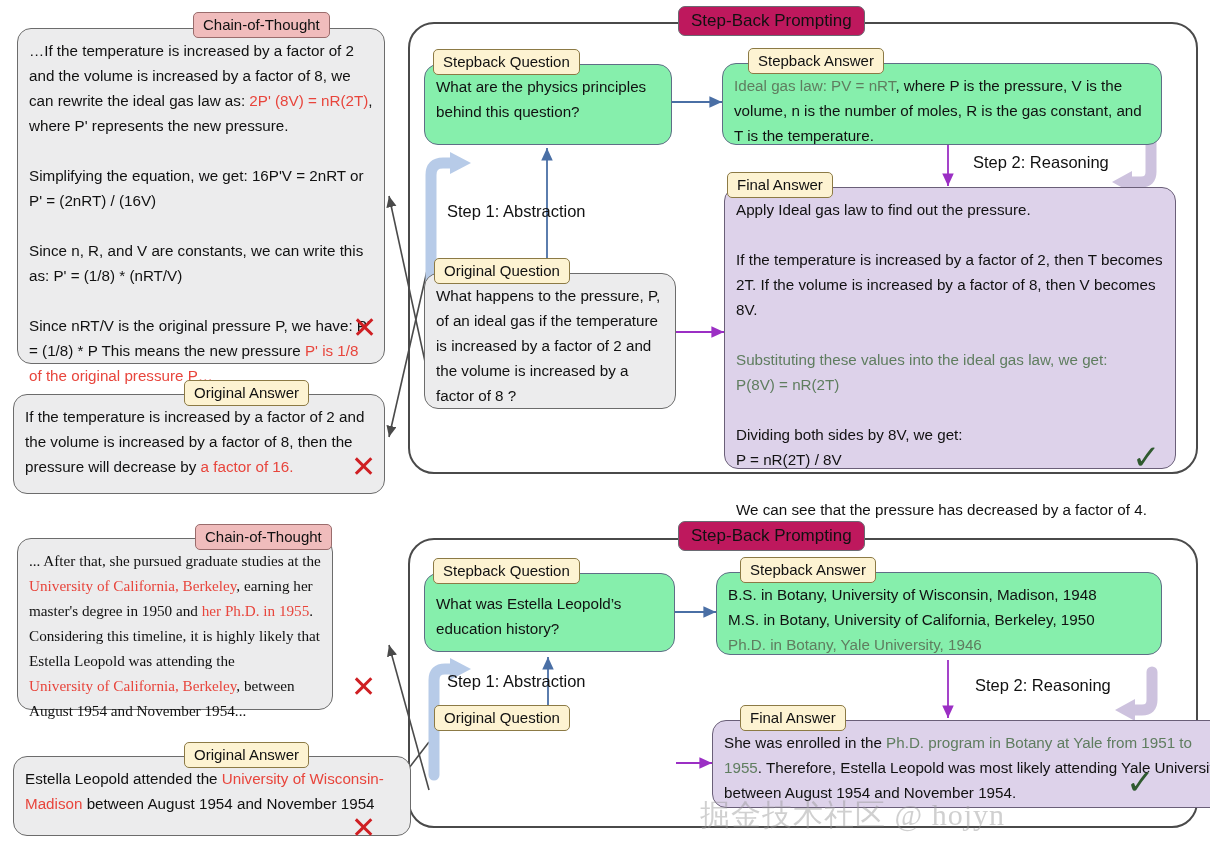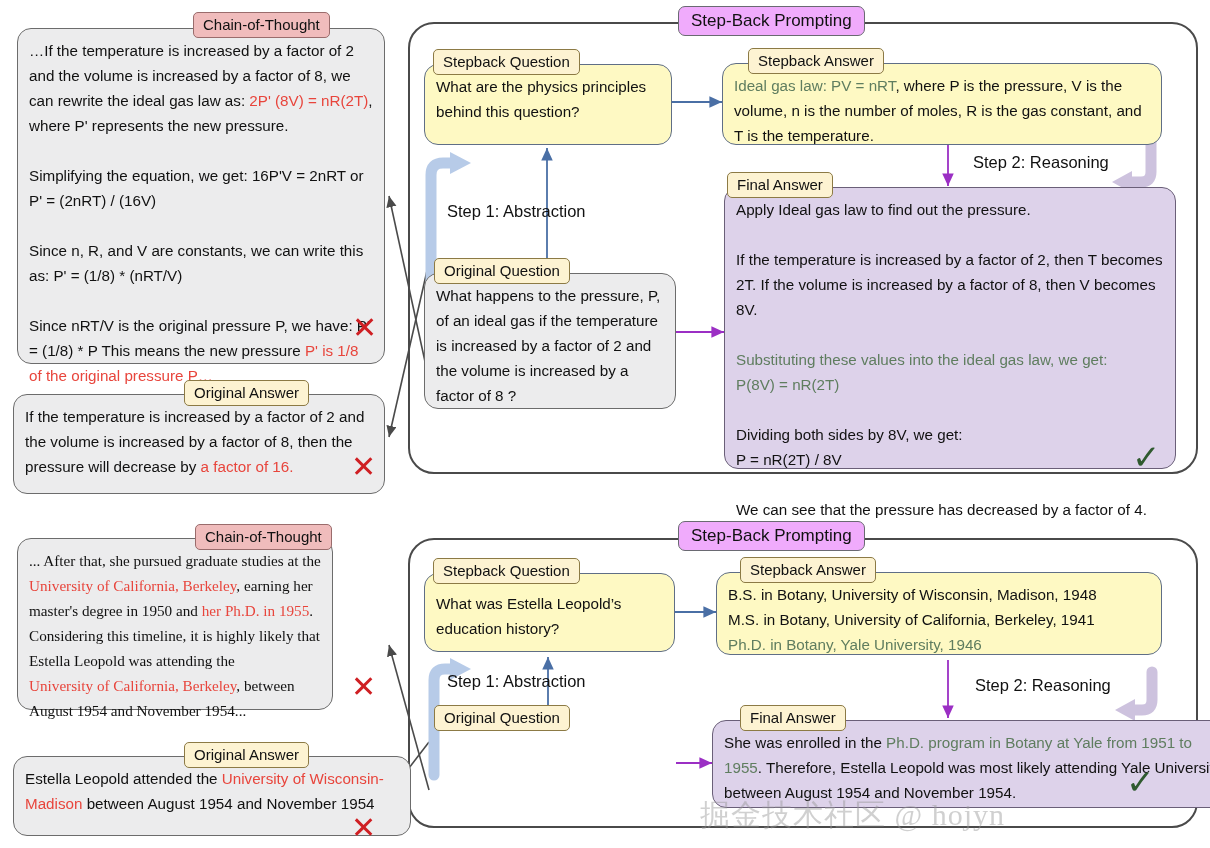--- a/index.html
+++ b/index.html
@@ -25,42 +25,42 @@
     white-space:nowrap;
     z-index:6;
   }
   .tag.cot{
     background:#f0bcbc;
     border:1px solid #9a6c6c;
     font-size:15px;
     text-align:right;
   }
   .tag.sbp{
-    background:#f0abfc;
+    background:#be185d;
     border:1px solid #6a6a72;
     font-size:17px;
     padding:4px 12px 5px 12px;
     border-radius:7px;
   }
 
   
   .box{
     position:absolute;
     box-sizing:border-box;
     border:1px solid #6c6c6c;
     border-radius:14px;
     padding:9px 11px 8px 11px;
     font-size:15.2px;
     line-height:25px;
     color:#111;
     z-index:4;
     white-space:pre-wrap;
   }
   .box.grey{background:#ececed;}
-  .box.blue{background:#fef9c3;border-color:#5f6e86;}
+  .box.blue{background:#86efac;border-color:#5f6e86;}
   .box.purple{background:#ddd2ea;border-color:#6a5f78;}
 
   .outer{
     position:absolute;
     box-sizing:border-box;
     border:2px solid #4a4a4a;
     border-radius:26px;
     background:transparent;
     z-index:2;
   }
@@ -216,21 +216,21 @@
 
   <div class="tag" style="left:433px;top:558px;">Stepback Question</div>
   <div class="box blue" style="left:424px;top:573px;width:251px;height:79px;padding-top:17px;">What was Estella Leopold’s education history?</div>
 
   <div class="steplabel" style="left:447px;top:672px;">Step 1: Abstraction</div>
 
   <div class="tag" style="left:434px;top:705px;">Original Question</div>
 
   <div class="tag" style="left:740px;top:557px;">Stepback Answer</div>
   <div class="box blue" style="left:716px;top:572px;width:446px;height:83px;"><span>B.S. in Botany, University of Wisconsin, Madison, 1948
-M.S. in Botany, University of California, Berkeley, 1941
+M.S. in Botany, University of California, Berkeley, 1950
 </span><span class="greenlt">Ph.D. in Botany, Yale University, 1946</span></div>
 
   <div class="steplabel" style="left:975px;top:676px;">Step 2: Reasoning</div>
 
   <div class="tag" style="left:740px;top:705px;">Final Answer</div>
   <div class="box purple" style="left:712px;top:720px;width:528px;height:88px;"><span>She was enrolled in the </span><span class="greenlt">Ph.D. program in Botany at Yale from 1951 to 1955</span><span>. Therefore, Estella Leopold was most likely attending Yale University between August 1954 and November 1954.</span></div>
   <div class="mark v" style="left:1126px;top:765px;">✓</div>
 
   <div class="watermark" style="left:700px;top:795px;">掘金技术社区 @ hojyn</div>
 

